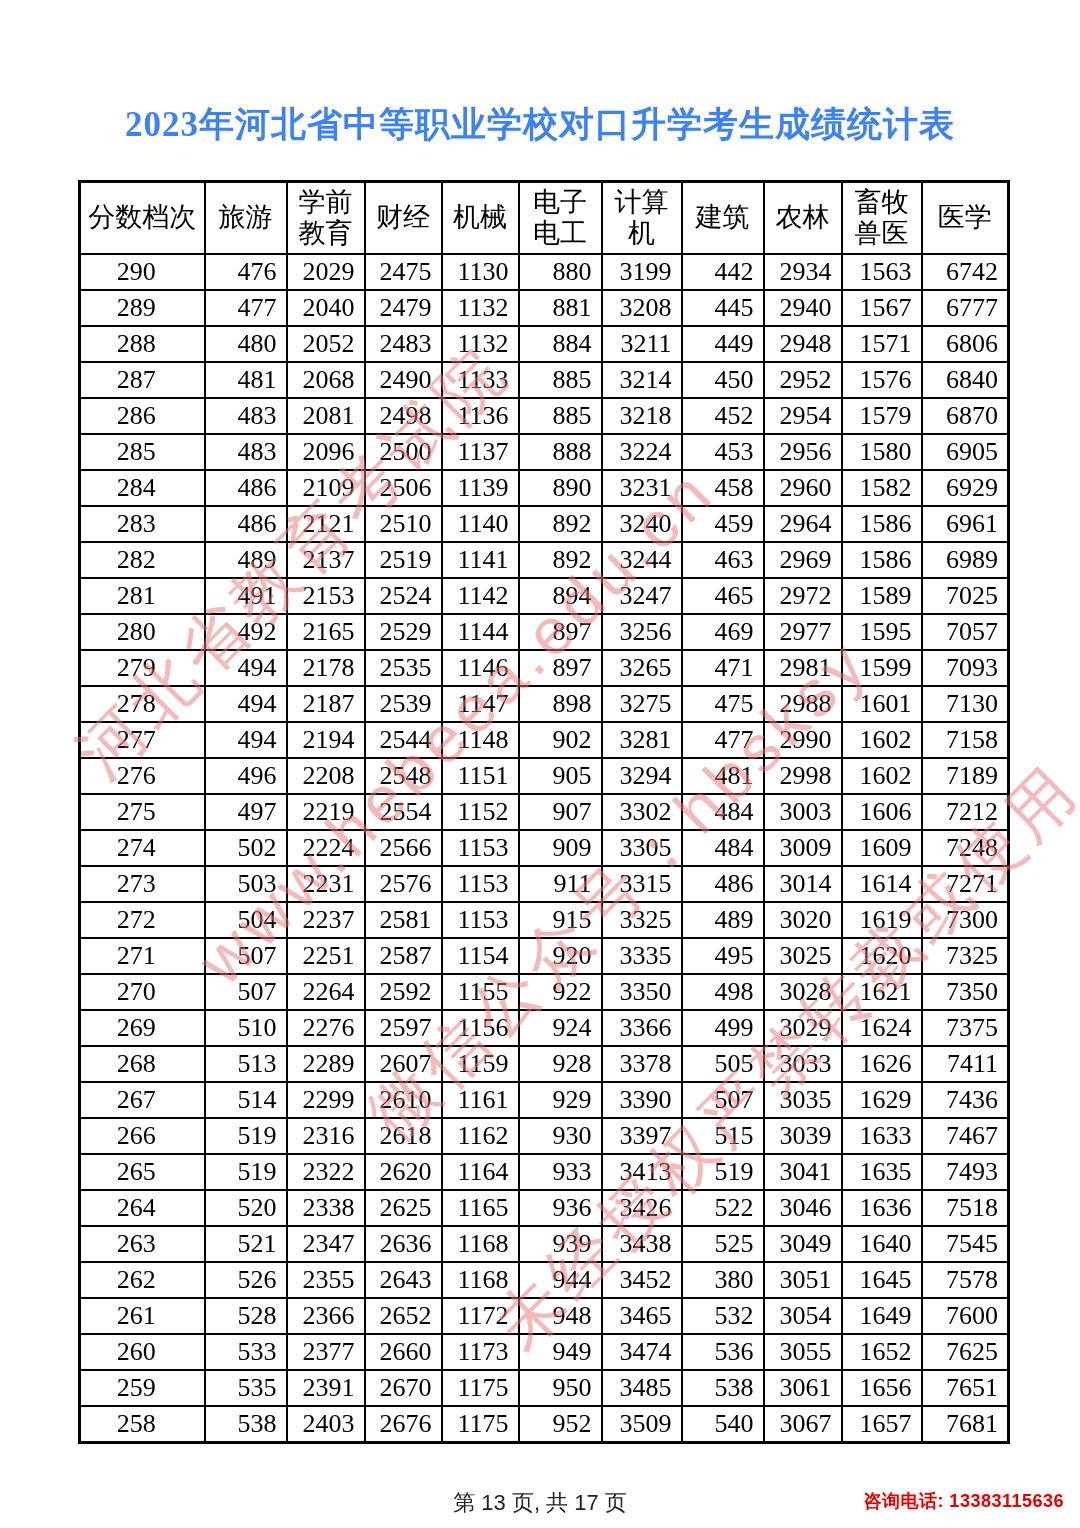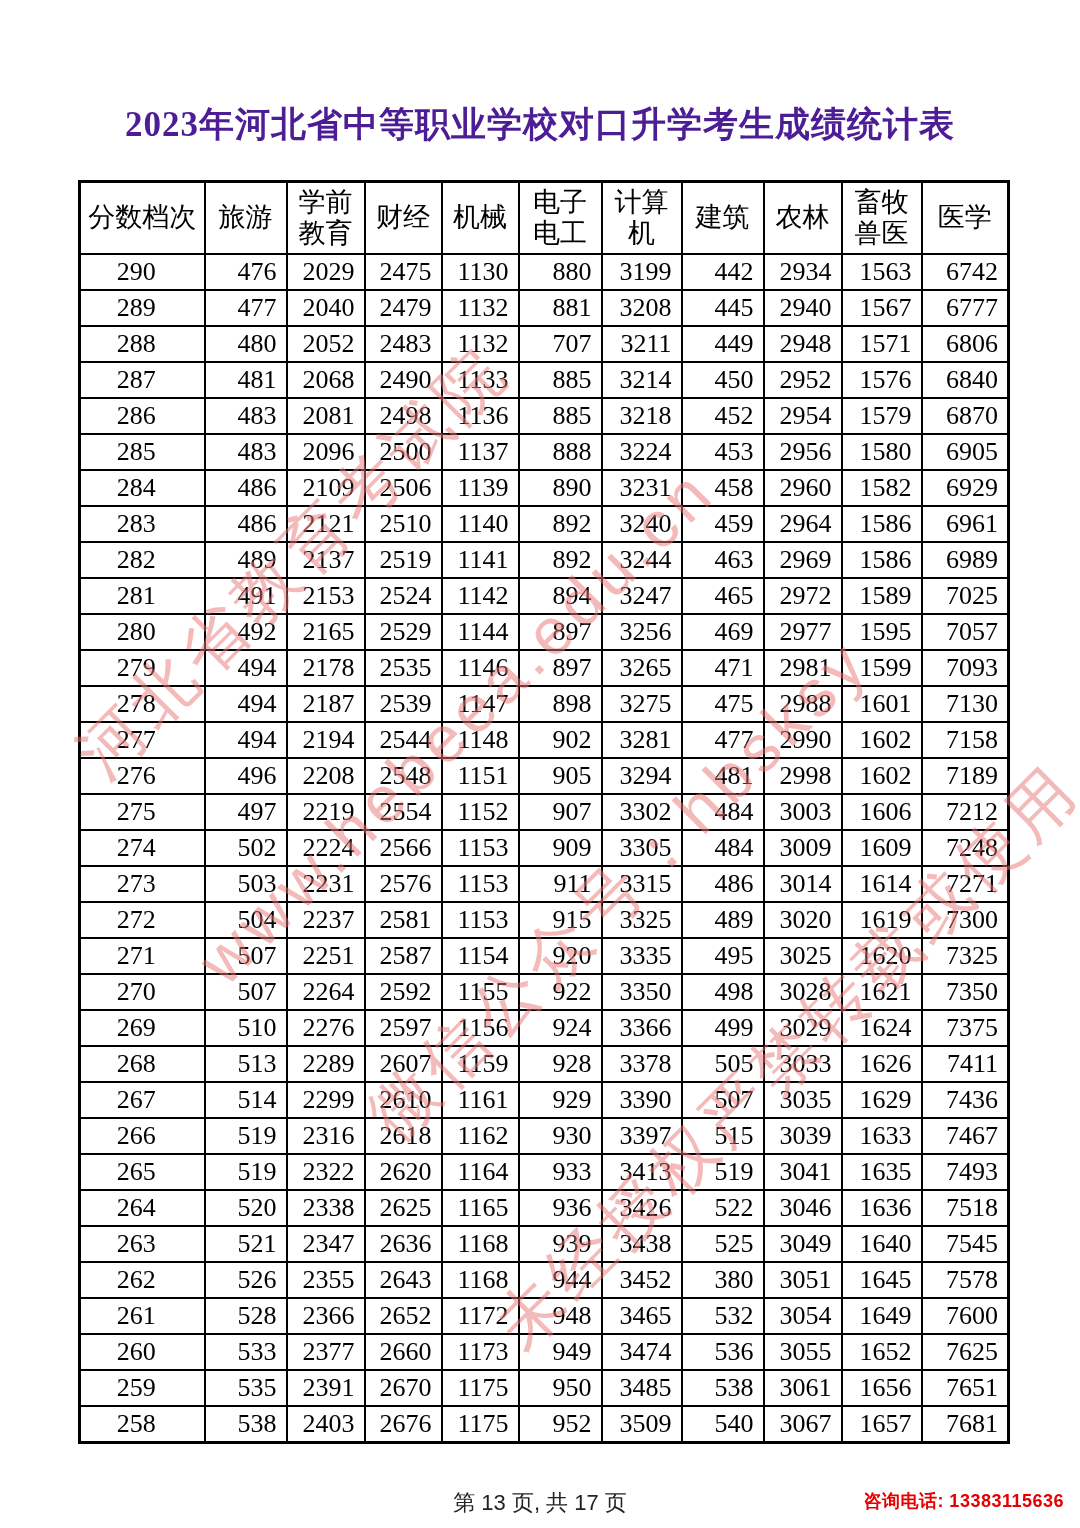--- a/index.html
+++ b/index.html
@@ -2,21 +2,21 @@
 <html><head>
 <meta charset="utf-8">
 <style>
   html,body { margin:0; padding:0; }
   body {
     width:1080px; height:1528px; position:relative; background:#ffffff;
     font-family:"Liberation Serif","DejaVu Serif",serif; overflow:hidden;
   }
   .page-title {
     position:absolute; top:101px; left:0; width:1080px;
-    text-align:center; font-size:35px; font-weight:700; color:#4c1d95;
+    text-align:center; font-size:35px; font-weight:700; color:#3b82f6;
     letter-spacing:1px;
   }
   .table-wrap { position:absolute; left:78px; top:180px; width:929px; z-index:2; }
   table.score-table {
     width:100%; border-collapse:collapse; table-layout:fixed;
     border:3px solid #000;
   }
   table.score-table th, table.score-table td { border:2px solid #000; }
   table.score-table th {
     height:70px; font-size:27px; font-weight:500; text-align:center;
@@ -118,21 +118,21 @@
           <td>2940</td>
           <td>1567</td>
           <td>6777</td>
         </tr>
         <tr>
           <td>288</td>
           <td>480</td>
           <td>2052</td>
           <td>2483</td>
           <td>1132</td>
-          <td>707</td>
+          <td>884</td>
           <td>3211</td>
           <td>449</td>
           <td>2948</td>
           <td>1571</td>
           <td>6806</td>
         </tr>
         <tr>
           <td>287</td>
           <td>481</td>
           <td>2068</td>

